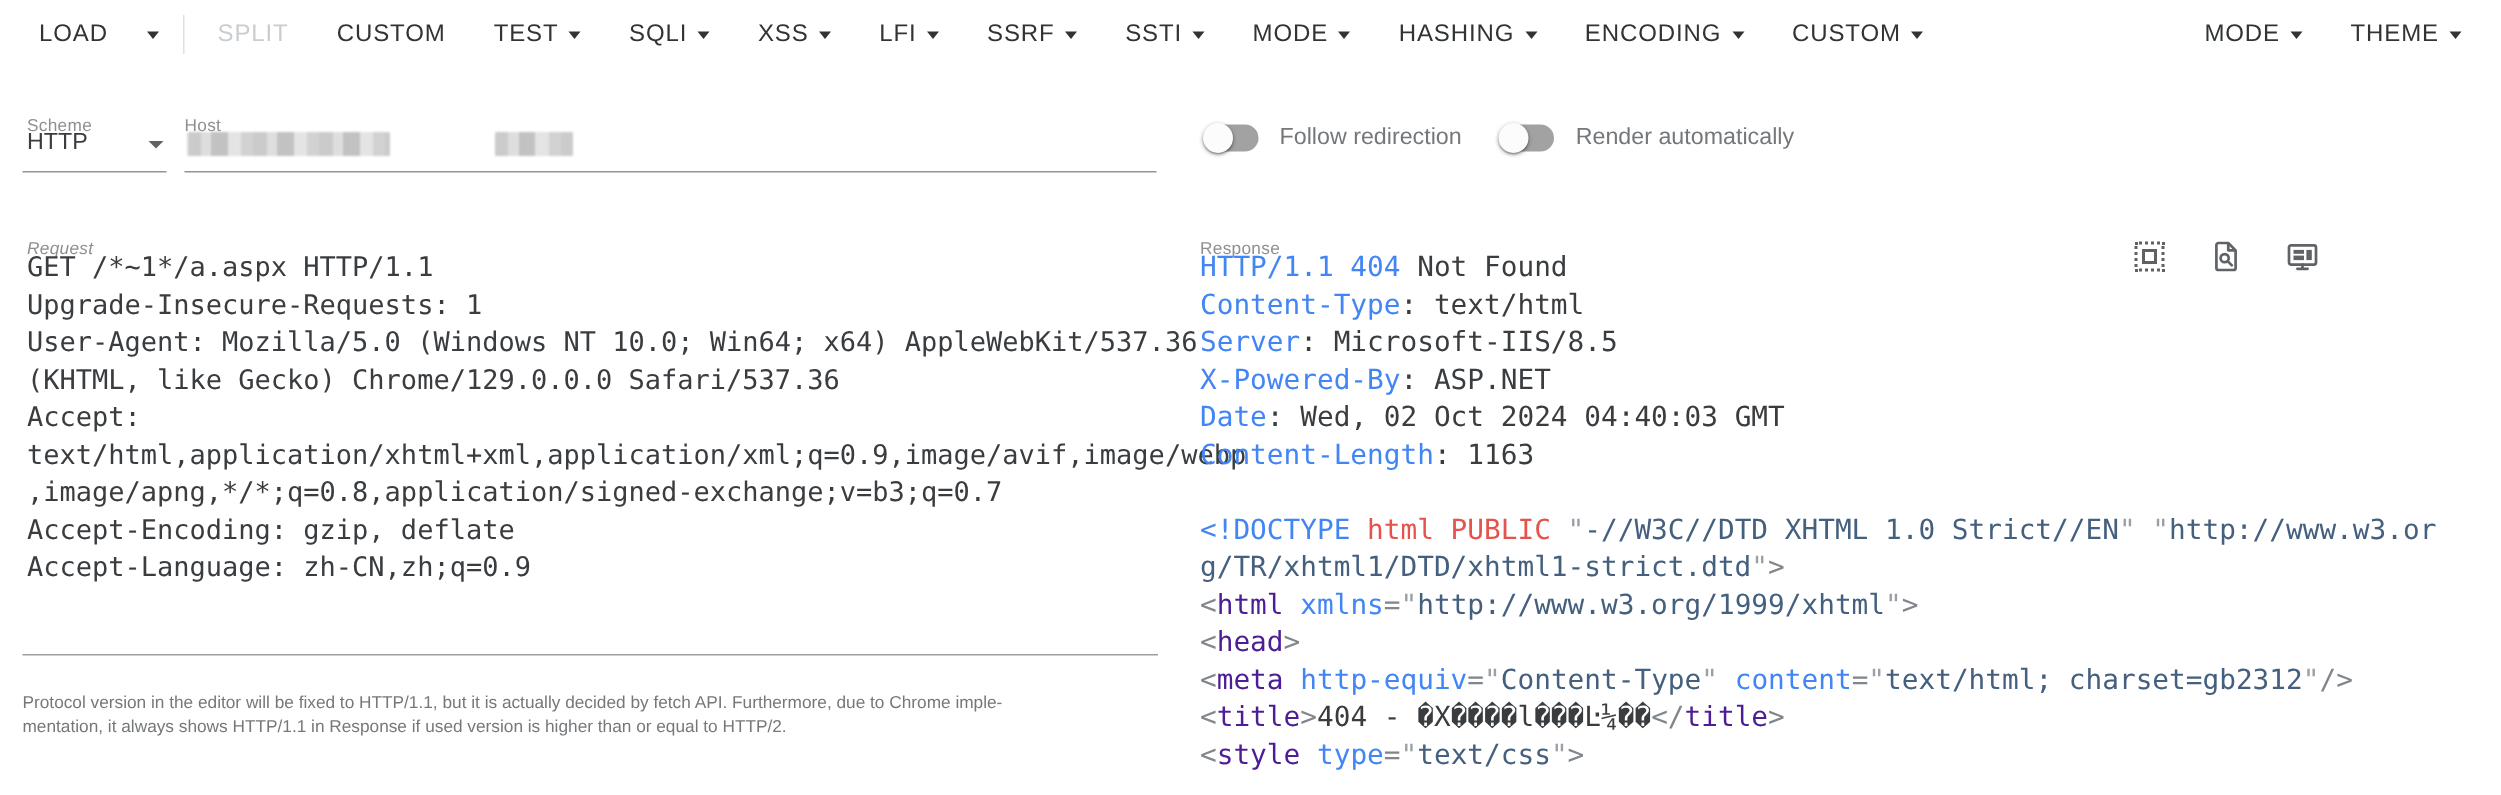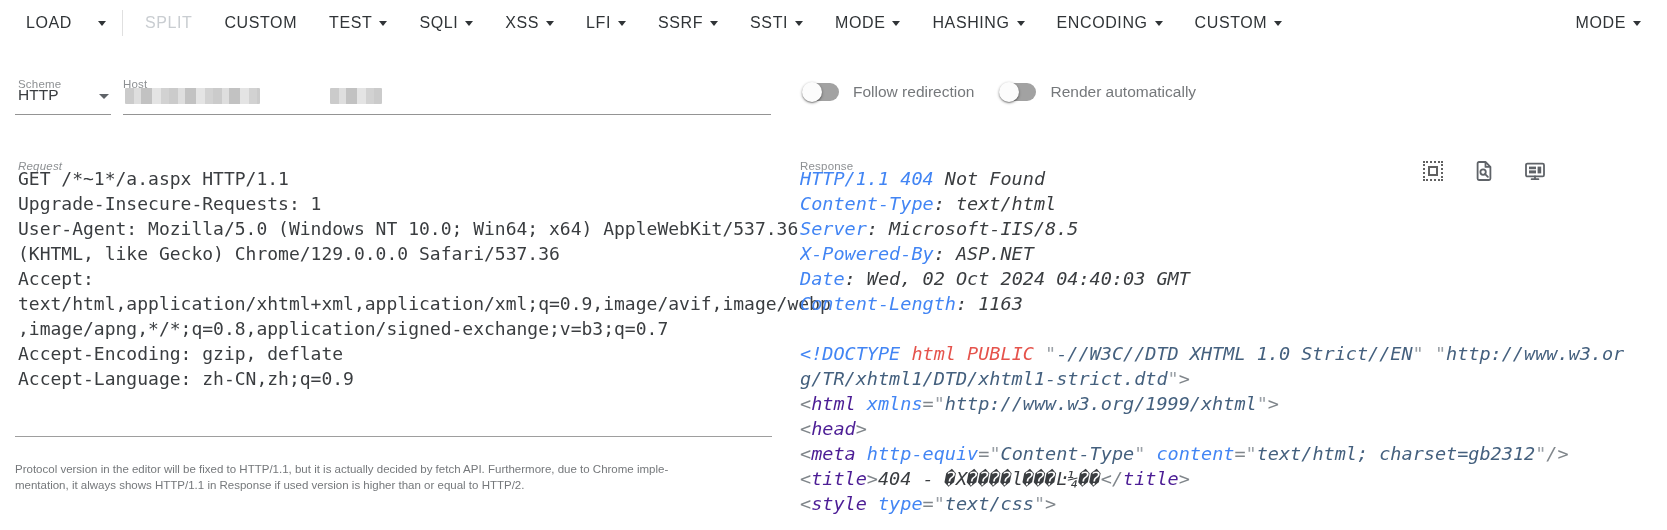--- a/index.html
+++ b/index.html
@@ -54,21 +54,20 @@
   .switch { position:relative; width:37px; height:20px; cursor:pointer; flex:none; }
   .switch .track { position:absolute; left:2px; top:1px; width:34px; height:18px; border-radius:9px; background:#a2a2a2; }
   .switch .thumb { position:absolute; left:-1px; top:0px; width:20px; height:20px; border-radius:50%; background:#fcfcfc; box-shadow:0 1px 3px rgba(0,0,0,.4), 0 1px 1px rgba(0,0,0,.24); }
   .toggle-label { font-size:15.5px; color:#75787b; margin-left:13px; margin-right:26px; white-space:nowrap; }
 
   
   .response-pre {
     position:absolute; left:800px; top:166px; width:864px; height:348px; overflow:hidden;
     font-family:"DejaVu Sans Mono", monospace; font-size:18.5px; line-height:25px;
     white-space:pre;
-    font-style:italic;
   }
   .code-line { height:25px; }
   .c-blue { color:#4285f4; }
   .c-txt  { color:#3a3d40; }
   .c-red  { color:#e5534c; }
   .c-tag  { color:#4c1d95; }
   .c-str  { color:#44607e; }
   .c-q    { color:#9aa0a6; }
   .c-pun  { color:#80868b; }
 
@@ -127,20 +126,24 @@
         <span>ENCODING</span>
         <span class="caret"></span>
       </button>
     <button class="menu-item">
         <span>CUSTOM</span>
         <span class="caret"></span>
       </button>
     <span class="menu-spacer"></span>
     <button class="menu-item">
         <span>MODE</span>
+        <span class="caret"></span>
+      </button>
+    <button class="menu-item">
+        <span>THEME</span>
         <span class="caret"></span>
       </button>
   </header>
 
   <span class="field-label" style="left:18px; top:66px;">Scheme</span>
   <div class="scheme-value">HTTP</div>
   <span class="scheme-caret"></span>
   <span class="scheme-underline"></span>
 
   <span class="field-label" style="left:123px; top:66px;">Host</span>

